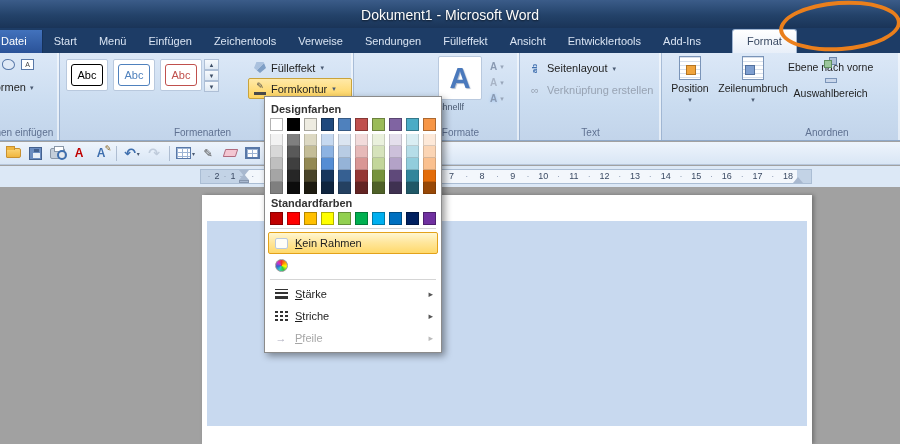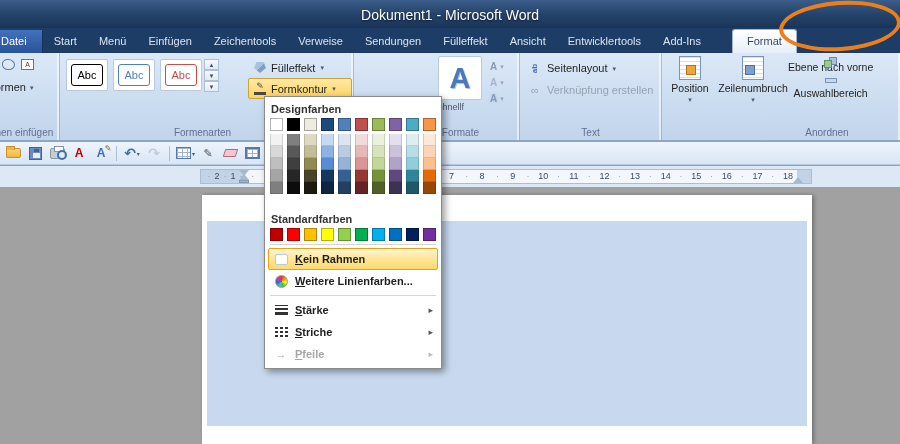--- a/index.html
+++ b/index.html
@@ -165,21 +165,21 @@
   .swatch{height:13px;border:1px solid rgba(0,0,0,.3);}
   #theme-row{margin-bottom:3px;}
   #variant-grid .swatch{height:12px;border:1px solid rgba(0,0,0,.14);border-top:none;}
   #std-row{margin-bottom:2px;}
   .menu-sep{height:1px;background:#d5d5d5;margin:3px 2px;}
   .menu-item{height:22px;display:flex;align-items:center;gap:6px;padding:0 4px;
     border:1px solid transparent;border-radius:2px;color:#1e1e1e;}
   .menu-item.hl{background:linear-gradient(#fff7d1,#ffe79e 45%,#ffd96b);border-color:#e3a21a;}
   .menu-item.dis{color:#a6a6a6;}
   .mi{width:16px;display:flex;flex-direction:column;align-items:center;justify-content:center;gap:2px;}
-  .mi-label{flex:1;display:inline-block;font-weight:bold;}
+  .mi-label{flex:1;display:inline-block;}
   .mi-label::first-letter{text-decoration:underline;}
   .mi-caret{color:#555;font-size:9px;}
   .dis .mi-caret{color:#bbb;}
   .no-outline-icon{width:13px;height:11px;border:1px solid #b9c9de;background:#fffef8;border-radius:2px;}
   .color-wheel-icon{width:13px;height:13px;border-radius:50%;border:1px solid #999;
     background:conic-gradient(#e33,#f90,#ff0,#3c3,#3cc,#36c,#c3c,#e33);}
   .lw-icon i{display:block;width:13px;background:#333;}
   .lw-icon i:nth-child(1){height:1px;}
   .lw-icon i:nth-child(2){height:2px;}
   .lw-icon i:nth-child(3){height:3px;}
@@ -494,21 +494,21 @@
         <div class="swatch" style="background: rgb(12, 12, 12);"></div>
         <div class="swatch" style="background: rgb(29, 27, 16);"></div>
         <div class="swatch" style="background: rgb(15, 36, 62);"></div>
         <div class="swatch" style="background: rgb(36, 64, 97);"></div>
         <div class="swatch" style="background: rgb(99, 36, 35);"></div>
         <div class="swatch" style="background: rgb(79, 97, 40);"></div>
         <div class="swatch" style="background: rgb(63, 49, 81);"></div>
         <div class="swatch" style="background: rgb(32, 88, 103);"></div>
         <div class="swatch" style="background: rgb(151, 72, 6);"></div>
       </div>
-    <div class="dd-header" style="margin-top:16px;">Standardfarben</div>
+    <div class="dd-header" style="margin-top:0;">Standardfarben</div>
     <div class="cgrid" id="std-row">
         <div class="swatch" style="background: rgb(192, 0, 0);"></div>
         <div class="swatch" style="background: rgb(255, 0, 0);"></div>
         <div class="swatch" style="background: rgb(255, 192, 0);"></div>
         <div class="swatch" style="background: rgb(255, 255, 0);"></div>
         <div class="swatch" style="background: rgb(146, 208, 80);"></div>
         <div class="swatch" style="background: rgb(0, 176, 80);"></div>
         <div class="swatch" style="background: rgb(0, 176, 240);"></div>
         <div class="swatch" style="background: rgb(0, 112, 192);"></div>
         <div class="swatch" style="background: rgb(0, 32, 96);"></div>
@@ -519,21 +519,20 @@
         <div class="menu-item hl">
           <span class="mi">
             <span class="no-outline-icon"></span>
           </span>
           <span class="mi-label">Kein Rahmen</span>
         </div>
         <div class="menu-item">
           <span class="mi">
             <span class="color-wheel-icon"></span>
           </span>
-          <span class="mi-label">Weitere Linienfarben...</span>
         </div>
         <div class="menu-sep"></div>
         <div class="menu-item">
           <span class="mi lw-icon">
             <i></i>
             <i></i>
             <i></i>
           </span>
           <span class="mi-label">Stärke</span>
           <span class="mi-caret">▸</span>

